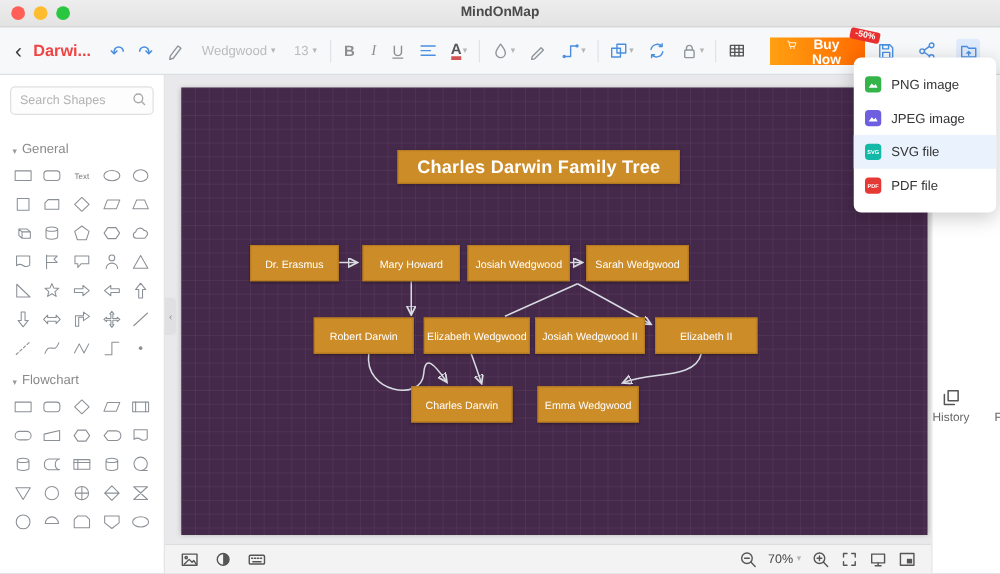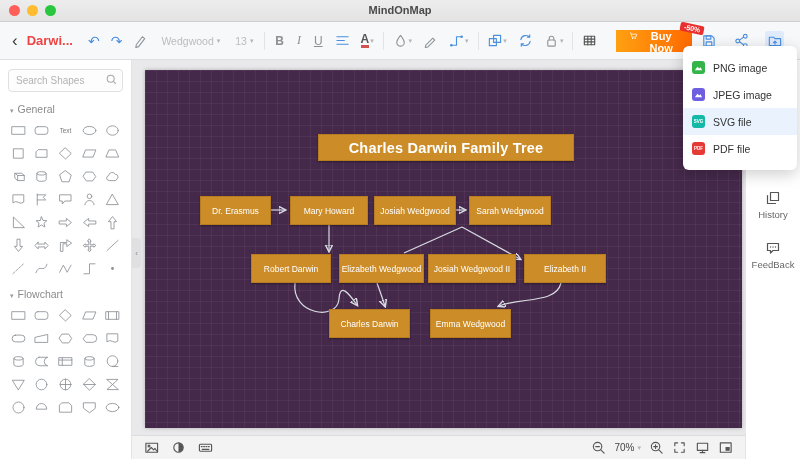--- a/index.html
+++ b/index.html
@@ -32,21 +32,21 @@
   svg.ic{width:15px;height:15px;stroke:#8f969c;fill:none;stroke-width:1.2;stroke-linecap:round;stroke-linejoin:round;display:block}
   svg.ic.blue{stroke:#4a8fe0}
   svg.ic.dark{stroke:#555}
   .buy{position:relative;margin-left:10px;display:inline-flex;gap:5px;height:22px;padding:0 13px;border:none;border-radius:0;background:linear-gradient(90deg,#ffa011,#ff6a00);color:#fff;font-size:11px;font-weight:bold;font-family:"Liberation Sans",sans-serif}
   .badge{position:absolute;top:-6px;right:-12px;background:#e8312f;color:#fff;font-size:7px;font-weight:bold;padding:1px 4px;border-radius:2px;transform:rotate(12deg)}
   .tb-right{margin-left:auto;display:flex;align-items:center;gap:14px;padding-right:6px}
   .tb-right .tb-ic.active{background:#dfeafc}
 
   
   .sidebar{position:absolute;left:0;top:60px;width:132px;bottom:0;background:#fff;border-right:1px solid #e4e4e4;overflow:hidden}
-  .search-wrap{margin:9px 8px 6px 8px;position:relative}
+  .search-wrap{margin:9px 8px 16px 8px;position:relative}
   .search-input{width:100%;height:23px;border:1px solid #e0e0e0;border-radius:4px;background:#fdfdfd;font-size:10px;color:#555;padding:0 20px 0 7px;outline:none;font-family:"Liberation Sans",sans-serif}
   .search-input::placeholder{color:#b3b3b3}
   .search-ic{position:absolute;right:5px;top:4px}
   .sec-head{display:flex;align-items:flex-end;gap:4px;padding:5px 10px 3px 10px;font-size:10.5px;color:#8a8a8a}
   .sec-caret{font-size:7px;color:#9a9a9a}
   .shape-grid{display:grid;grid-template-columns:repeat(5,1fr);gap:1px 1px;padding:1px 7px 4px 7px}
   .shape-cell{height:22px;display:flex;align-items:center;justify-content:center;border-radius:2px}
   .shape-cell svg{width:17px;height:17px;stroke:#8b9096;fill:none;stroke-width:1;stroke-linecap:round;stroke-linejoin:round}
   .collapse-tab{position:absolute;left:0;top:178px;width:9px;height:30px;background:#e0e0e2;border-radius:0 4px 4px 0;display:flex;align-items:center;justify-content:center;font-size:8px;color:#8a8a8a;z-index:3}
 
@@ -57,21 +57,21 @@
   .edges path{stroke:#d8dce2;stroke-width:1.2;fill:none}
   .node{position:absolute;height:29px;background:#cc8c28;border:1px solid #b77c1f;color:#fff;font-size:8.5px;display:flex;align-items:center;justify-content:center;text-align:center;box-shadow:0 1px 2px rgba(0,0,0,.35);white-space:nowrap}
   .node.title-node{height:27px;font-size:14.5px;font-weight:bold;letter-spacing:.2px}
 
   
   .statusbar{position:absolute;left:0;right:0;bottom:0;height:24px;background:#f3f3f4;border-top:1px solid #ddd;display:flex;align-items:center;padding:0 12px;gap:12px}
   .sb-right{margin-left:auto;display:flex;gap:8px}
   .zoom-label{font-size:10px;color:#444;display:inline-flex;align-items:center;gap:3px}
 
   
-  .rightbar{position:absolute;right:0;top:60px;width:55px;bottom:0;background:#fff;border-left:1px solid #e4e4e4;display:flex;flex-direction:column;align-items:center;padding-top:130px;gap:20px}
+  .rightbar{position:absolute;right:0;top:60px;width:55px;bottom:0;background:#fff;border-left:1px solid #e4e4e4;display:flex;flex-direction:row;align-items:center;padding-top:130px;gap:20px}
   .rb-item{display:flex;flex-direction:column;align-items:center;gap:3px}
   .rb-item span.lbl{font-size:9.5px;color:#666}
 
   
   .export-menu{position:absolute;left:683px;top:46px;width:114px;background:#fff;border-radius:6px;box-shadow:0 4px 16px rgba(0,0,0,.2);padding:8px 0;z-index:20}
   .em-item{display:flex;align-items:center;gap:8px;padding:7px 9px;font-size:10.5px;color:#333}
   .em-item.selected{background:#e9f2fd}
   .mi{width:13px;height:13px;border-radius:3px;display:flex;align-items:center;justify-content:center;color:#fff;font-size:4.5px;font-weight:bold;flex:0 0 13px}
   .mi-png{background:#35b44a}.mi-jpeg{background:#6d5fe0}.mi-svg{background:#14b8a6}.mi-pdf{background:#e53935}
   .mi svg{width:9px;height:9px;display:block}
@@ -538,21 +538,21 @@
         </defs>
         <path d="M126,140 H140" marker-end="url(#arw)"></path>
         <path d="M311,140 H320" marker-end="url(#arw)"></path>
         <path d="M184,155 V181" marker-end="url(#arw)"></path>
         <path d="M317,157 L259,183"></path>
         <path d="M317,157 L375,189" marker-end="url(#arw)"></path>
         <path d="M232,213 C236,224 238,230 240,236" marker-end="url(#arw)"></path>
         <path d="M150,213 C146,244 192,252 194,229 C195,213 203,222 212,235" marker-end="url(#arw)"></path>
         <path d="M416,213 C411,234 376,227 354,236" marker-end="url(#arw)"></path>
       </svg>
-      <div class="node title-node" style="left:173px;top:64px;width:256px">Charles Darwin Family Tree</div>
+      <div class="node title-node" style="left:173px;top:50px;width:226px">Charles Darwin Family Tree</div>
       <div class="node" style="left:55px;top:126px;width:71px">Dr. Erasmus</div>
       <div class="node" style="left:145px;top:126px;width:78px">Mary Howard</div>
       <div class="node" style="left:229px;top:126px;width:82px">Josiah Wedgwood</div>
       <div class="node" style="left:324px;top:126px;width:82px">Sarah Wedgwood</div>
       <div class="node" style="left:106px;top:184px;width:80px">Robert Darwin</div>
       <div class="node" style="left:194px;top:184px;width:85px">Elizabeth Wedgwood</div>
       <div class="node" style="left:283px;top:184px;width:88px">Josiah Wedgwood II</div>
       <div class="node" style="left:379px;top:184px;width:82px">Elizabeth II</div>
       <div class="node" style="left:184px;top:239px;width:81px">Charles Darwin</div>
       <div class="node" style="left:285px;top:239px;width:81px">Emma Wedgwood</div>

